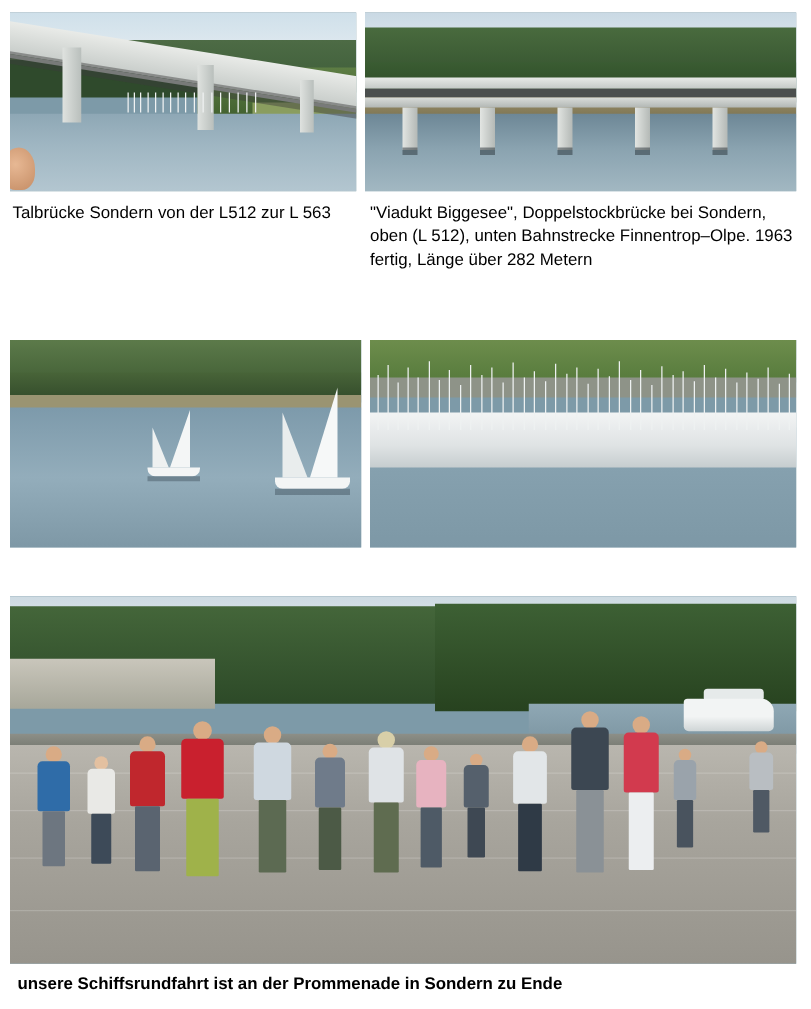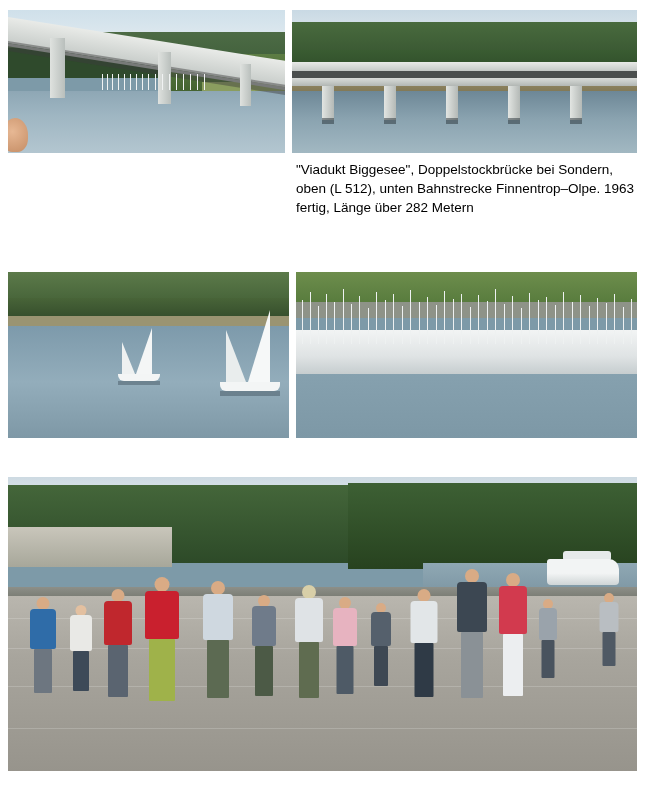--- a/index.html
+++ b/index.html
@@ -326,20 +326,21 @@
       <div class="p2-pier" style="left:154px"></div>
       <div class="p2-pier" style="left:216px"></div>
       <div class="p2-pier" style="left:278px"></div>
       <div class="p2-pier-shadow" style="left:30px"></div>
       <div class="p2-pier-shadow" style="left:92px"></div>
       <div class="p2-pier-shadow" style="left:154px"></div>
       <div class="p2-pier-shadow" style="left:216px"></div>
       <div class="p2-pier-shadow" style="left:278px"></div>
     </div>
 
+    <div class="caption" id="cap1">Talbrücke Sondern von der L512 zur L 563</div>
 
     <div class="caption" id="cap2">"Viadukt Biggesee", Doppelstockbrücke bei Sondern, oben (L 512), unten Bahnstrecke Finnentrop–Olpe. 1963 fertig, Länge über 282 Metern</div>
   </div>
 
   <div class="photo" id="photo3">
     <div class="p3-far"></div>
     <div class="p3-far2"></div>
     <div class="p3-shore"></div>
     <div class="p3-water"></div>
 
@@ -497,14 +498,15 @@
       <div class="body" style="top:9px; width:18px; height:32px; background:#9aa3ab;"></div>
       <div class="legs" style="top:41px; width:13px; height:38px; background:#49535e;"></div>
     </div>
     <div class="fig" style="left:588px; top:116px; width:26px; height:84px;">
       <div class="head" style="top:0;  width:10px; height:10px;"></div>
       <div class="body" style="top:9px; width:19px; height:30px; background:#b9bec2;"></div>
       <div class="legs" style="top:39px; width:13px; height:34px; background:#4f5964;"></div>
     </div>
   </div>
 
+  <div class="caption cap-bold" id="cap4">unsere Schiffsrundfahrt ist an der Prommenade in Sondern zu Ende</div>
 
 </div>
 
 </body></html>

